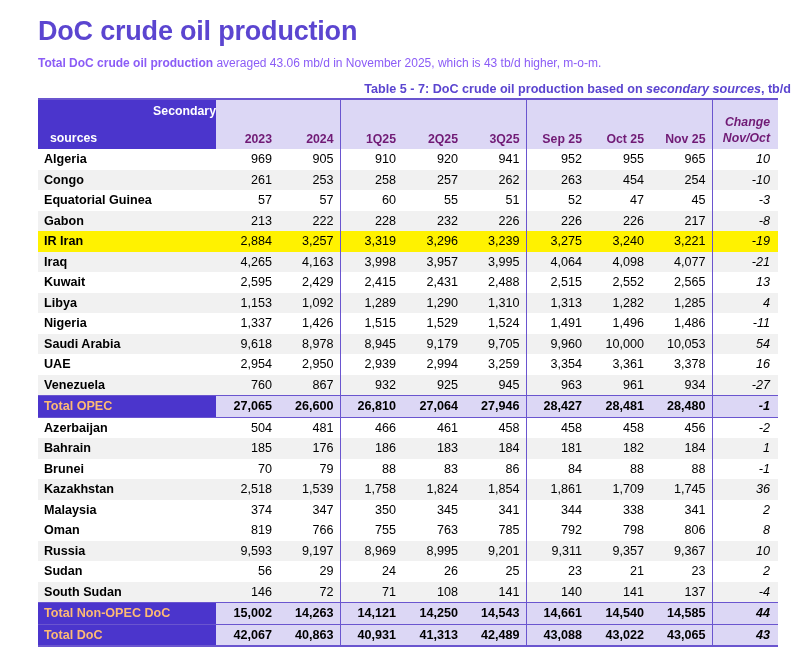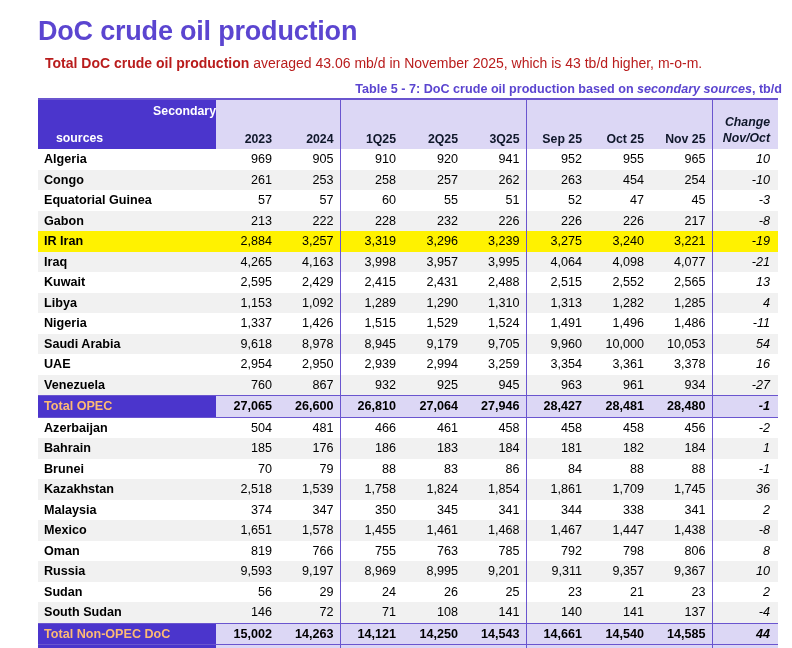--- a/index.html
+++ b/index.html
@@ -12,38 +12,38 @@
     height: 648px;
     font-family: "Liberation Sans", sans-serif;
     color: #000000;
     overflow: hidden;
   }
   .page {
     position: relative;
     width: 792px;
     height: 532px;
     box-sizing: border-box;
-    padding: 10px 10px 0 38px;
+    padding: 10px 1px 0 38px;
   }
 
   
   .doc-title {
     font-size: 27px;
     font-weight: bold;
     color: #5B45D0;
     letter-spacing: -0.2px;
     line-height: 34px;
     margin: 4px 0 6px 0;
     white-space: nowrap;
   }
   .lede {
-    font-size: 14px;
+    font-size: 12px;
     line-height: 18px;
-    color: #b91c1c;
-    margin: 0 0 9px 7px;
+    color: #8b5cf6;
+    margin: 0 0 9px 0;
     white-space: nowrap;
   }
   .lede b { font-weight: bold; }
 
   .table-caption {
     font-size: 12.6px;
     font-weight: bold;
     color: #5B45D0;
     line-height: 16px;
     margin: 0 0 1px 0;
@@ -59,21 +59,21 @@
     table-layout: fixed;
     font-size: 12.3px;
     border-top: 2px solid #6A55CF;
   }
   table.oil col.c-name  { width: 178px; }
   table.oil col.c-num   { width: 62px;  }
   table.oil col.c-chg   { width: 66px;  }
 
   thead th {
     background: #DCD7F5;
-    color: #0f172a;
+    color: #701a75;
     font-weight: bold;
     font-size: 12.3px;
     vertical-align: bottom;
     padding: 0 6px 3px 0;
     text-align: right;
     height: 46px;
     border: none;
   }
   thead th.h-name {
     background: #4B35CC;
@@ -84,21 +84,21 @@
     position: relative;
   }
   thead th.h-name .hn-l1 {
     display: block;
     padding-top: 3px;
     line-height: 16px;
   }
   thead th.h-name .hn-l2 {
     display: block;
     position: absolute;
-    left: 18px;
+    left: 12px;
     bottom: 3px;
     line-height: 16px;
   }
   thead th.h-chg {
     text-align: right;
     font-style: italic;
     padding-right: 8px;
   }
   thead th.h-chg .ch-l1 { display: block; line-height: 15px; }
   thead th.h-chg .ch-l2 { display: block; line-height: 16px; }
@@ -403,32 +403,20 @@
           <td>374</td>
           <td>347</td>
           <td class="sep-l">350</td>
           <td>345</td>
           <td>341</td>
           <td class="sep-l">344</td>
           <td>338</td>
           <td>341</td>
           <td class="chg sep-l">2</td>
         </tr>
-        <tr class="band">
-          <td class="name">Mexico</td>
-          <td>1,651</td>
-          <td>1,578</td>
-          <td class="sep-l">1,455</td>
-          <td>1,461</td>
-          <td>1,468</td>
-          <td class="sep-l">1,467</td>
-          <td>1,447</td>
-          <td>1,438</td>
-          <td class="chg sep-l">-8</td>
-        </tr>
         <tr class="plain">
           <td class="name">Oman</td>
           <td>819</td>
           <td>766</td>
           <td class="sep-l">755</td>
           <td>763</td>
           <td>785</td>
           <td class="sep-l">792</td>
           <td>798</td>
           <td>806</td>

